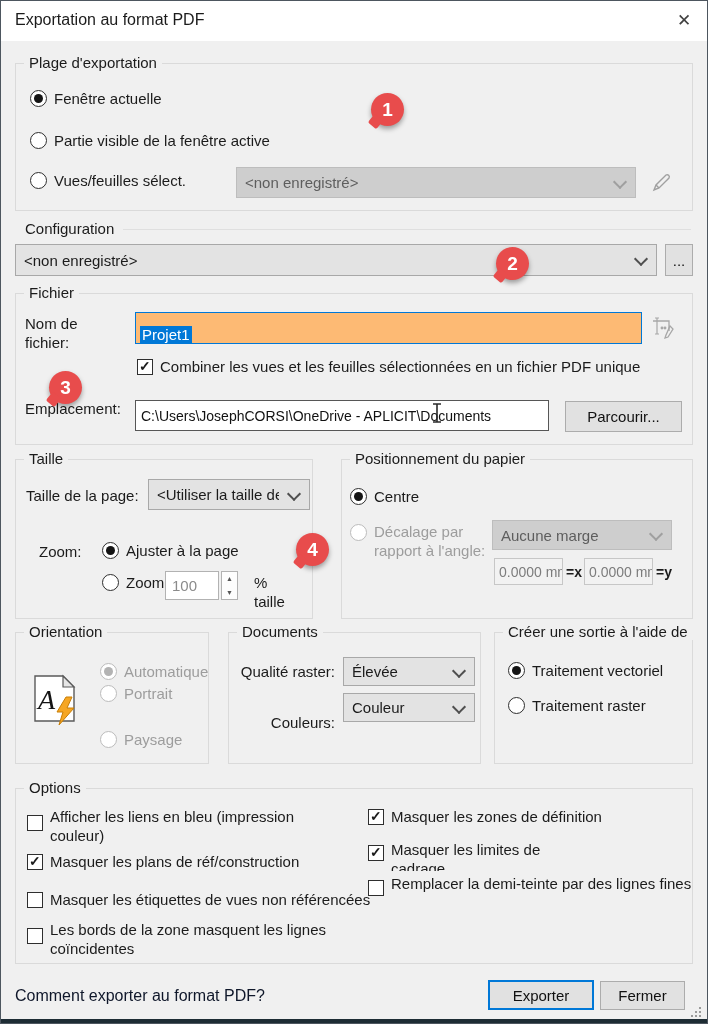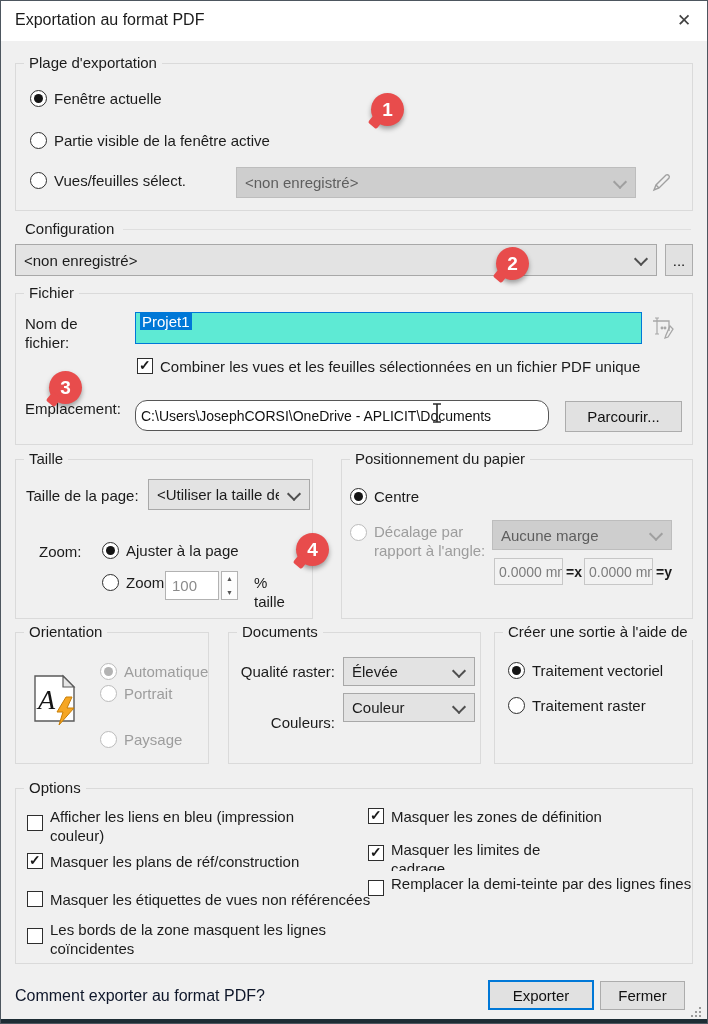--- a/index.html
+++ b/index.html
@@ -4,21 +4,21 @@
 <style>
   html,body{margin:0;padding:0;background:#d8d8d8;font-family:"Liberation Sans",sans-serif;}
   .dialog{position:relative;width:708px;height:1024px;background:#f0f0f0;border:1px solid #4d565f;
     box-sizing:border-box;overflow:hidden;color:#1b1b1b;}
   .titlebar{position:absolute;left:0;top:0;right:0;height:40px;background:#ffffff;}
   .title{position:absolute;left:14px;top:10px;font-size:16px;color:#1b1b1b;white-space:nowrap;}
   .closebtn{position:absolute;right:8px;top:6px;width:30px;height:28px;text-align:center;line-height:28px;
     font-size:17px;color:#414141;cursor:default;}
   .grp{position:absolute;border:1px solid #dadada;box-sizing:border-box;}
   .grp-label{position:absolute;top:-10px;left:8px;background:#f0f0f0;padding:0 5px;font-size:15px;white-space:nowrap;}
-  .row{position:absolute;display:flex;align-items:flex-start;gap:7px;font-size:15px;white-space:nowrap;}
+  .row{position:absolute;display:flex;align-items:flex-end;gap:7px;font-size:15px;white-space:nowrap;}
   .rowtop{position:absolute;display:flex;align-items:flex-start;gap:7px;font-size:15px;}
   .lbl{position:absolute;font-size:15px;white-space:nowrap;}
   .wrap{white-space:normal;line-height:19px;}
   .gray{color:#9d9d9d;}
   .radio{width:17px;height:17px;border:1px solid #2e2e2e;border-radius:50%;background:#fff;position:relative;
     flex:none;box-sizing:border-box;}
   .radio.sel::after{content:"";position:absolute;left:3px;top:3px;width:9px;height:9px;border-radius:50%;background:#151515;}
   .radio.dis{border-color:#bcbcbc;}
   .radio.dis.sel::after{background:#b3b3b3;}
   .cb{width:16px;height:16px;border:1px solid #2e2e2e;background:#fff;position:relative;flex:none;box-sizing:border-box;}
@@ -26,22 +26,22 @@
   .combo{position:absolute;background:#e3e3e3;border:1px solid #a8a8a8;box-sizing:border-box;font-size:15px;
     display:flex;align-items:center;padding:0 30px 0 8px;overflow:hidden;white-space:nowrap;}
   .combo .ctext{overflow:hidden;white-space:nowrap;}
   .chev{position:absolute;right:10px;top:50%;margin-top:-6px;width:8px;height:8px;
     border-right:2px solid #4f4f4f;border-bottom:2px solid #4f4f4f;transform:rotate(45deg);}
   .combo.dis{background:#cecece;border-color:#bdbdbd;color:#5e5e5e;}
   .combo.dis .chev{border-color:#9f9f9f;}
   .btn{position:absolute;background:#e1e1e1;border:1px solid #acacac;box-sizing:border-box;font-size:15px;color:#111;
     display:flex;align-items:center;justify-content:center;cursor:default;}
   .btn.focus{border:2px solid #0078d7;}
-  .textname{position:absolute;background:#5eead4;border:1px solid #0078d7;box-sizing:border-box;display:flex;
-    align-items:flex-start;padding:0 4px;font-size:15px;}
+  .textname{position:absolute;background:#fdba74;border:1px solid #0078d7;box-sizing:border-box;display:flex;
+    align-items:flex-end;padding:0 4px;font-size:15px;}
   .selhl{background:#0078d7;color:#fff;padding:0 2px;}
   .pathin{position:absolute;background:#fff;border:1px solid #565656;box-sizing:border-box;font-size:14px;
     color:#111;padding:0 5px;font-family:"Liberation Sans",sans-serif;outline:none;}
   .din{position:absolute;background:#f2f2f2;border:1px solid #c7c7c7;box-sizing:border-box;font-size:14px;
     color:#7c7c7c;padding:0 4px;display:flex;align-items:center;overflow:hidden;white-space:nowrap;}
   .eq{position:absolute;font-size:14px;font-weight:bold;color:#1b1b1b;}
   .spinval{position:absolute;background:#fff;border:1px solid #b2b2b2;box-sizing:border-box;font-size:15px;
     color:#8b8b8b;padding:0 6px;display:flex;align-items:center;}
   .spinbtns{position:absolute;width:17px;box-sizing:border-box;border:1px solid #b2b2b2;background:#fdfdfd;
     display:flex;flex-direction:column;}
@@ -121,21 +121,21 @@
           <circle cx="13" cy="12" r="0.8" fill="#a7a7a7"></circle>
           <path d="M18 10 l3 3 -5 8 -3 1 1 -3 Z"></path>
         </g>
       </svg>
     </div>
     <div class="row" style="left:121px;top:64px;">
       <span class="cb on"></span>
       <span>Combiner les vues et les feuilles sélectionnées en un fichier PDF unique</span>
     </div>
     <div class="lbl" style="left:9px;top:106px;">Emplacement:</div>
-    <input class="pathin" style="left: 119px; top: 106px; width: 414px; height: 31px; border-radius: 12px;" value="C:\Users\JosephCORSI\OneDrive - APLICIT\Documents">
+    <input class="pathin" style="left: 119px; top: 106px; width: 414px; height: 31px;" value="C:\Users\JosephCORSI\OneDrive - APLICIT\Documents">
     <div class="btn" style="left:549px;top:107px;width:117px;height:31px;">Parcourir...</div>
 
     <svg style="position:absolute;left:415px;top:108px;" width="12" height="22" viewBox="0 0 12 22">
       <g stroke="#2b2b2b" stroke-width="1.6" fill="none">
         <path d="M2 2 h8 M2 20 h8 M6 2 v18"></path>
       </g>
     </svg>
   </div>
   <div class="badge" style="left:48px;top:370px;">3</div>
 

